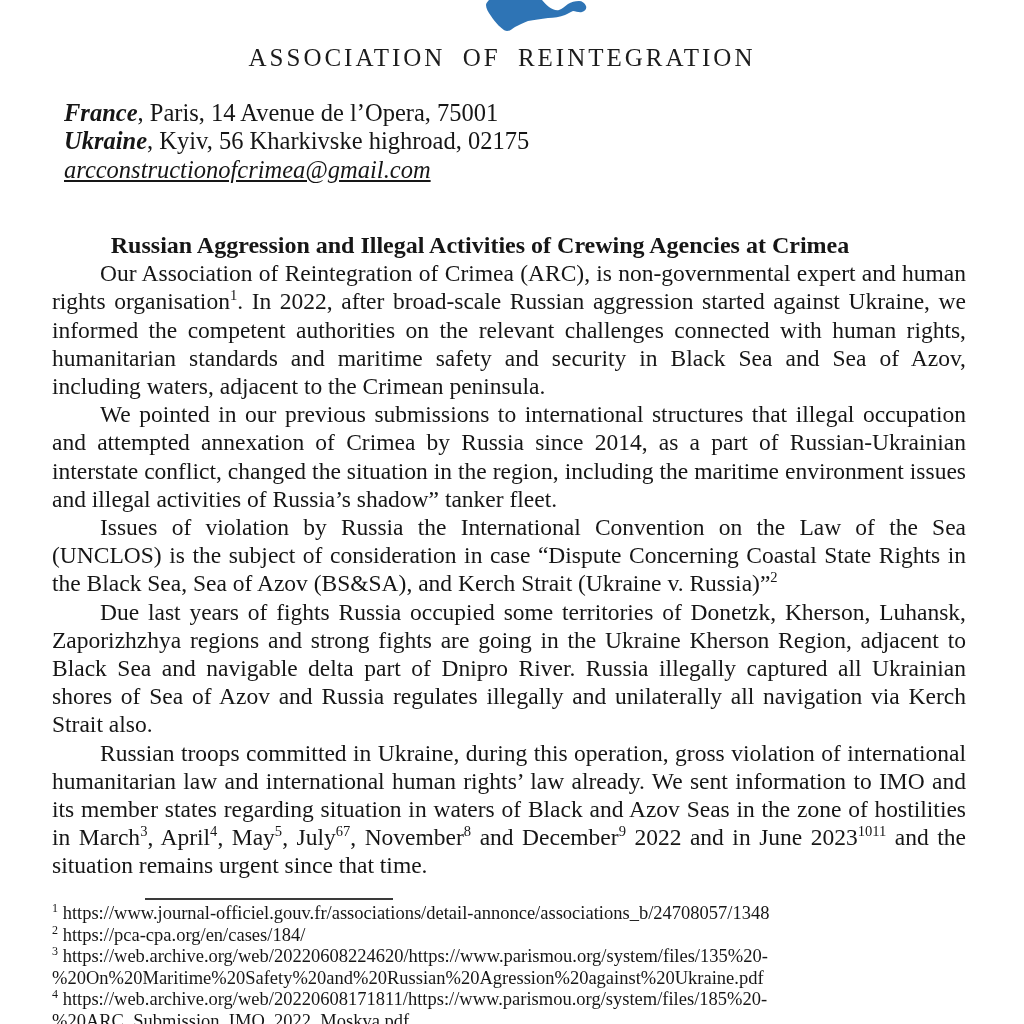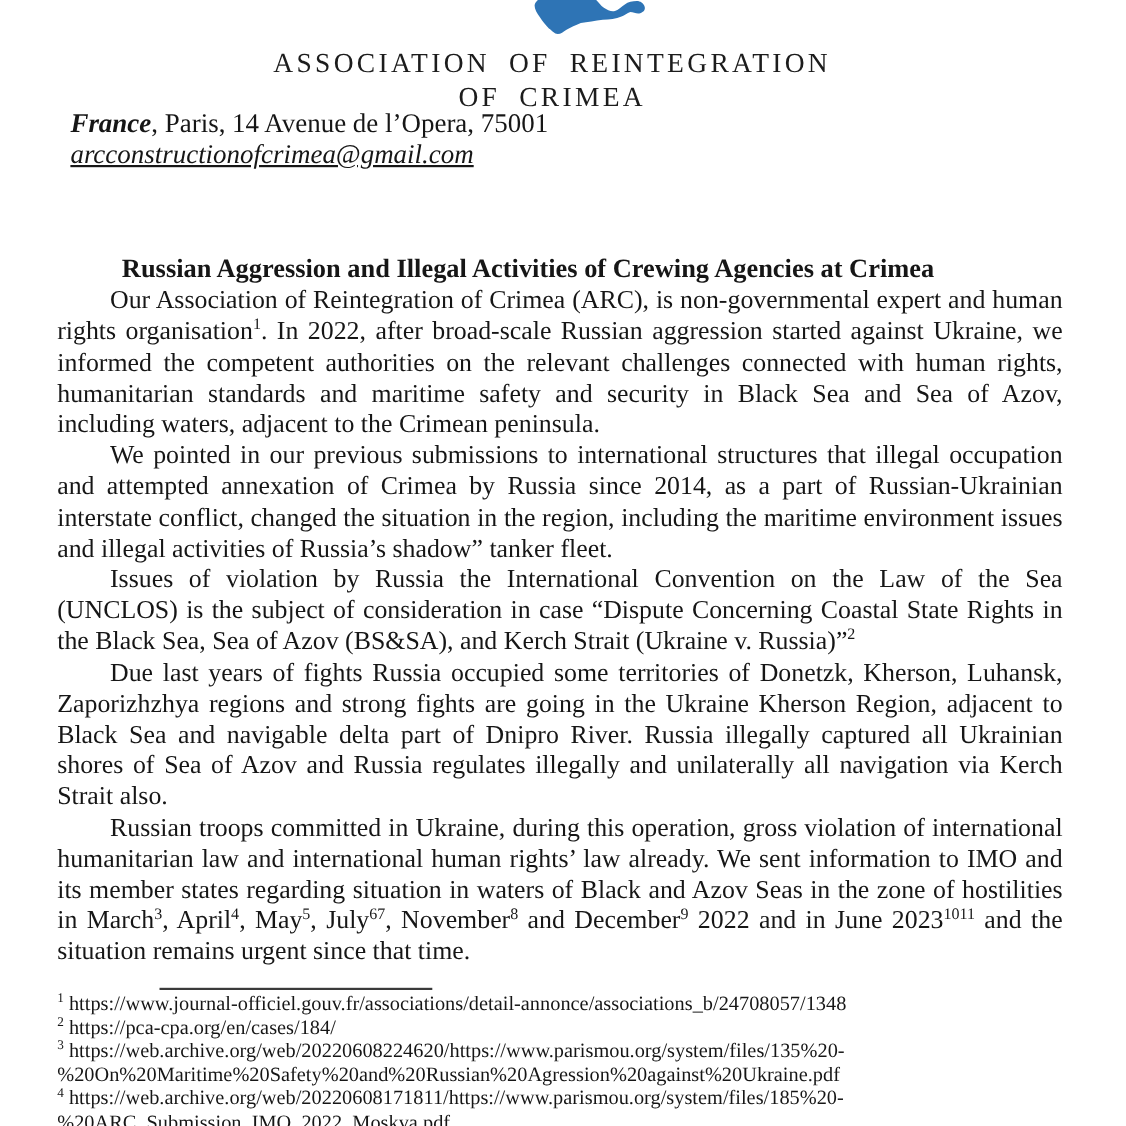--- a/index.html
+++ b/index.html
@@ -100,25 +100,25 @@
              C29,29 27,31 24,31
              C21,31 19,28 16,26
              C13,23 10,19 8,16
              C5,12 3,8 3,5
              C3,3 5,1 6,0
              Z" fill="#2e74b5"></path>
   </svg>
 
   <div class="org">
     <div>ASSOCIATION OF REINTEGRATION</div>
-    <div>OF CRIMEA</div>
   </div>
 
   <div class="letterhead">
     <div><span class="bi">France</span><span>, Paris, 14 Avenue de l’Opera, 75001</span></div>
+    <div><span class="bi">Ukraine</span><span>, Kyiv, 56 Kharkivske highroad, 02175</span></div>
     <div class="it">arcconstructionofcrimea@gmail.com</div>
   </div>
 
   <div class="content">
     <p class="subject">Russian Aggression and Illegal Activities of Crewing Agencies at Crimea</p>
     <div id="body-paragraphs">
         <p class="para">Our Association of Reintegration of Crimea (ARC), is non-governmental expert and human rights organisation<sup>1</sup>. In 2022, after broad-scale Russian aggression started against Ukraine, we informed the competent authorities on the relevant challenges connected with human rights, humanitarian standards and maritime safety and security in Black Sea and Sea of Azov, including waters, adjacent to the Crimean peninsula.</p>
         <p class="para">We pointed in our previous submissions to international structures that illegal occupation and attempted annexation of Crimea by Russia since 2014, as a part of Russian-Ukrainian interstate conflict, changed the situation in the region, including the maritime environment issues and illegal activities of Russia’s shadow” tanker fleet.</p>
         <p class="para">Issues of violation by Russia the International Convention on the Law of the Sea (UNCLOS) is the subject of consideration in case “Dispute Concerning Coastal State Rights in the Black Sea, Sea of Azov (BS&amp;SA), and Kerch Strait (Ukraine v. Russia)”<sup>2</sup></p>
         <p class="para">Due last years of fights Russia occupied some territories of Donetzk, Kherson, Luhansk, Zaporizhzhya regions and strong fights are going in the Ukraine Kherson Region, adjacent to Black Sea and navigable delta part of Dnipro River. Russia illegally captured all Ukrainian shores of Sea of Azov and Russia regulates illegally and unilaterally all navigation via Kerch Strait also.</p>

